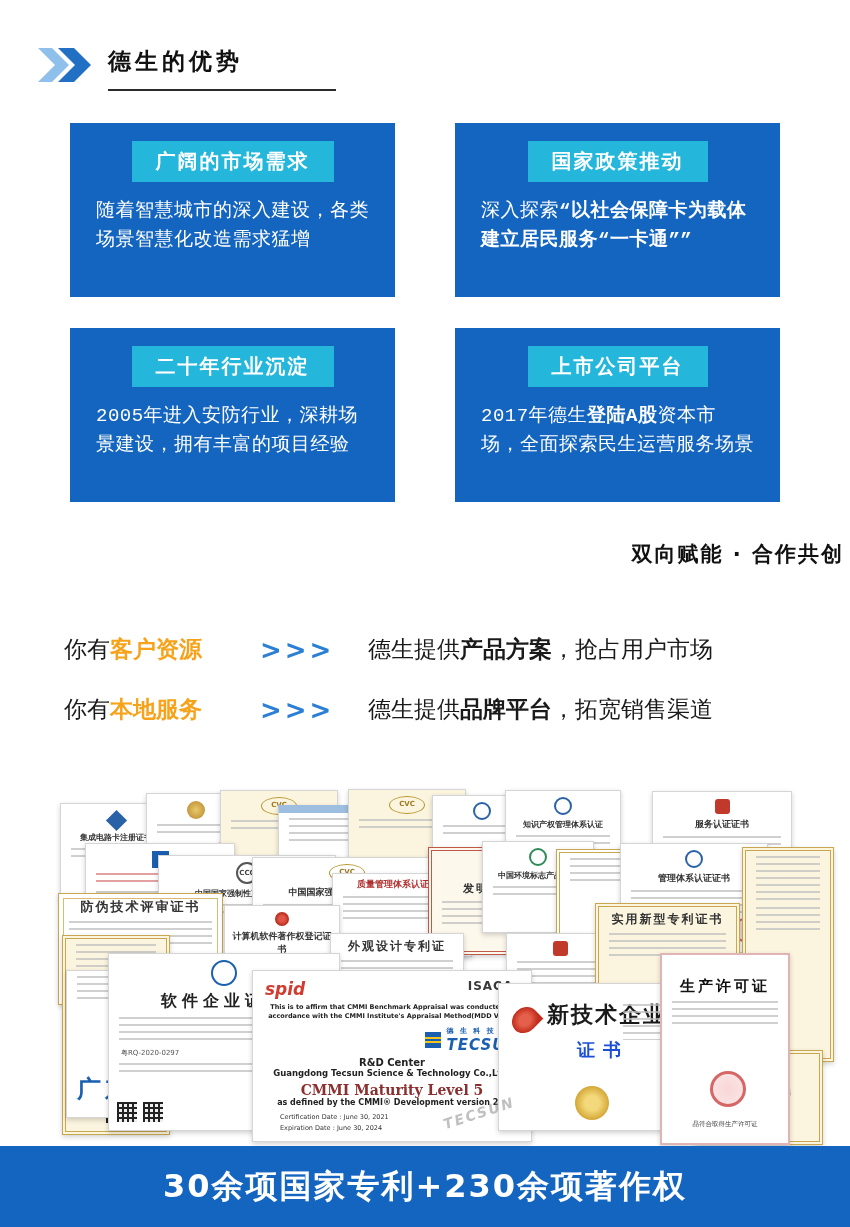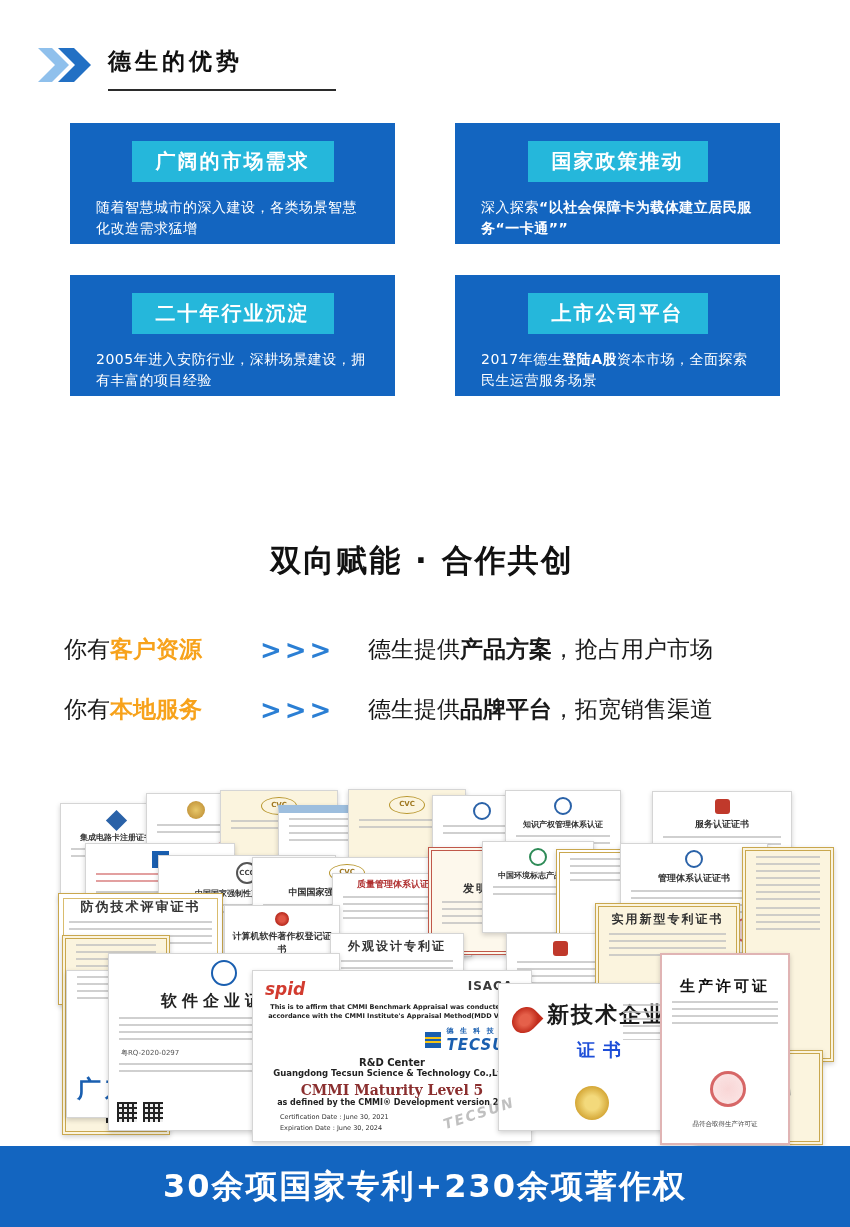--- a/index.html
+++ b/index.html
@@ -9,28 +9,28 @@
   }
   
   .header{position:absolute;top:46px;left:38px;display:flex;align-items:flex-start;}
   .header svg{display:block;margin-top:2px;}
   .header-text{margin-left:14px;}
   .header-title{font-size:23px;font-weight:bold;letter-spacing:4px;color:#111;display:block;}
   .header-underline{width:228px;height:2px;background:#2b2b2b;margin-top:12px;}
   
   .cards{position:absolute;top:123px;left:70px;width:710px;display:grid;
     grid-template-columns:325px 325px;column-gap:60px;row-gap:31px;}
-  .card{background:#1365C0;height:121px;color:#fff;padding:18px 26px 0;box-sizing:border-box;}
+  .card{background:#1365C0;height:174px;color:#fff;padding:18px 26px 0;box-sizing:border-box;font-family:Liberation Mono, monospace;}
   .badge{display:block;margin:0 auto;width:max-content;background:#25B7DB;color:#fff;
     font-weight:bold;font-size:20px;padding:7px 24px;letter-spacing:2px;}
-  .card-body{margin:15px 0 0;font-size:14px;line-height:1.5;letter-spacing:.5px;}
+  .card-body{margin:15px 0 0;font-size:19px;line-height:1.5;letter-spacing:.5px;}
   .card-body b{font-weight:800;}
   
-  .synergy-title{position:absolute;top:540px;left:0;width:844px;text-align:center;
-    font-size:31px;font-weight:800;letter-spacing:2px;color:#111;}
+  .synergy-title{position:absolute;top:540px;left:0;width:844px;text-align:right;
+    font-size:21px;font-weight:800;letter-spacing:2px;color:#111;}
   .synergy-rows{position:absolute;top:634px;left:64px;width:760px;font-size:23px;}
   .syn-row{display:flex;align-items:center;margin-bottom:29px;}
   .syn-left{width:196px;}
   .hl{color:#F7A21B;font-weight:800;}
   .syn-arrows{width:100px;margin-right:8px;color:#2B7FD4;font-weight:800;font-size:26px;letter-spacing:3px;}
   .syn-right b{font-weight:800;}
   
   .certs{position:absolute;top:785px;left:0;width:850px;height:362px;}
   .cert{position:absolute;background:#fff;border:1px solid #d5d5d5;box-sizing:border-box;
     box-shadow:0 2px 5px rgba(0,0,0,.18);overflow:hidden;}

